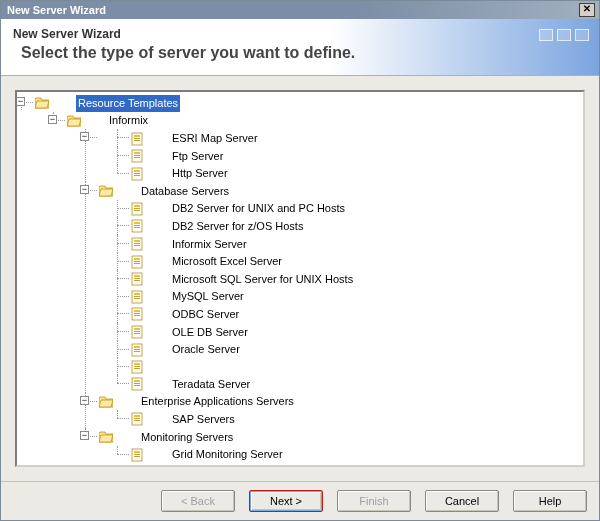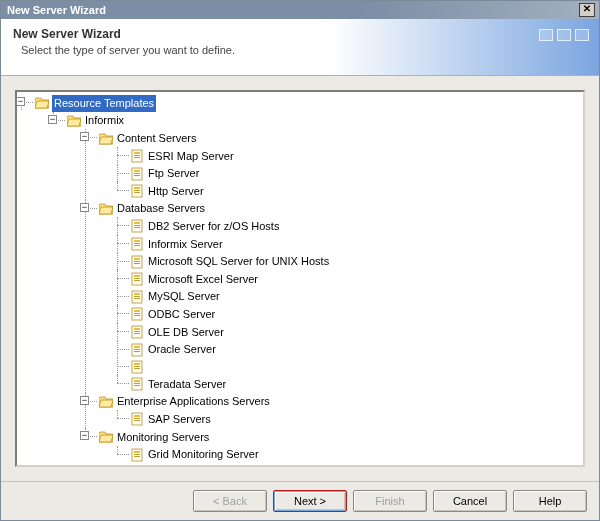--- a/index.html
+++ b/index.html
@@ -48,23 +48,24 @@
     padding: 8px 12px;
     position: relative;
   }
   .header-title {
     font-weight: bold;
     font-size: 12px;
     color: #333;
     margin-bottom: 3px;
   }
   .header-subtitle {
-    font-size: 11px;
+    font-size: 16px;
     color: #444;
     padding-left: 8px;
+    font-weight: bold;
   }
   .header-boxes {
     position: absolute;
     right: 10px;
     top: 10px;
     display: flex;
     gap: 4px;
   }
   .header-box {
     width: 14px; height: 12px;
@@ -141,38 +142,39 @@
     vertical-align: middle;
     cursor: pointer;
   }
   .node.selected .label {
     background: #316ac5;
     color: #fff;
     padding: 0 2px;
   }
   .label {
     padding: 0 1px;
+    margin-left: 24px;
   }
   .icon-folder {
     width: 14px; height: 12px;
     display: inline-block;
   }
   .icon-folder svg { display:block; }
   .icon-item {
     width: 13px; height: 14px;
     display: inline-block;
   }
   .icon-item svg { display:block; }
   .buttonbar {
     height: 42px;
     border-top: 1px solid #c0c0c0;
     display: flex;
     align-items: center;
     justify-content: flex-end;
-    gap: 6px;
+    gap: 14px;
     padding: 0 12px;
     background: #eceae5;
   }
   .btn {
     min-width: 74px;
     height: 22px;
     background: #eceae5;
     border: 1px solid #888;
     font-size: 11px;
     font-family: Tahoma, Arial, sans-serif;
@@ -227,29 +229,21 @@
             </span><ul>
               <li><span class="expander">−</span><span class="node">
                   <span class="icon-folder">
                     <svg width="14" height="12" viewBox="0 0 14 12">
                       <path d="M0 2 L0 11 L14 11 L14 3 L7 3 L6 1 L1 1 Z" fill="#ffe08a" stroke="#b68600" stroke-width="0.7"></path>
                       <path d="M2 4 L14 4 L12 11 L0 11 Z" fill="#ffeaa0" stroke="#b68600" stroke-width="0.7"></path>
                     </svg>
                   </span>
                   <span class="label">Informix</span>
                 </span><ul>
-                  <li><span class="expander">−</span><span class="node">
-                      <span class="icon-folder">
-                        <svg width="14" height="12" viewBox="0 0 14 12">
-                          <path d="M0 2 L0 11 L14 11 L14 3 L7 3 L6 1 L1 1 Z" fill="#ffe08a" stroke="#b68600" stroke-width="0.7"></path>
-                          <path d="M2 4 L14 4 L12 11 L0 11 Z" fill="#ffeaa0" stroke="#b68600" stroke-width="0.7"></path>
-                        </svg>
-                      </span>
-                      <span class="label">Content Servers</span>
-                    </span><ul>
+                  <li><span class="expander">−</span><ul>
                       <li><span class="node">
                           <span class="icon-item">
                             <svg width="13" height="14" viewBox="0 0 13 14">
                               <rect x="1" y="1" width="10" height="12" fill="#fffdf2" stroke="#b09030" stroke-width="0.8"></rect>
                               <rect x="3" y="3" width="6" height="2" fill="#e8c040"></rect>
                               <rect x="3" y="6" width="6" height="1" fill="#c0a030"></rect>
                               <rect x="3" y="8" width="6" height="1" fill="#c0a030"></rect>
                             </svg>
                           </span>
                           <span class="label">ESRI Map Server</span>
@@ -288,20 +282,31 @@
                     </span><ul>
                       <li><span class="node">
                           <span class="icon-item">
                             <svg width="13" height="14" viewBox="0 0 13 14">
                               <rect x="1" y="1" width="10" height="12" fill="#fffdf2" stroke="#b09030" stroke-width="0.8"></rect>
                               <rect x="3" y="3" width="6" height="2" fill="#e8c040"></rect>
                               <rect x="3" y="6" width="6" height="1" fill="#c0a030"></rect>
                               <rect x="3" y="8" width="6" height="1" fill="#c0a030"></rect>
                             </svg>
                           </span>
+                          <span class="label">DB2 Server for UNIX and PC Hosts</span>
+                        </span></li>
+                      <li><span class="node">
+                          <span class="icon-item">
+                            <svg width="13" height="14" viewBox="0 0 13 14">
+                              <rect x="1" y="1" width="10" height="12" fill="#fffdf2" stroke="#b09030" stroke-width="0.8"></rect>
+                              <rect x="3" y="3" width="6" height="2" fill="#e8c040"></rect>
+                              <rect x="3" y="6" width="6" height="1" fill="#c0a030"></rect>
+                              <rect x="3" y="8" width="6" height="1" fill="#c0a030"></rect>
+                            </svg>
+                          </span>
                           <span class="label">DB2 Server for z/OS Hosts</span>
                         </span></li>
                       <li><span class="node">
                           <span class="icon-item">
                             <svg width="13" height="14" viewBox="0 0 13 14">
                               <rect x="1" y="1" width="10" height="12" fill="#fffdf2" stroke="#b09030" stroke-width="0.8"></rect>
                               <rect x="3" y="3" width="6" height="2" fill="#e8c040"></rect>
                               <rect x="3" y="6" width="6" height="1" fill="#c0a030"></rect>
                               <rect x="3" y="8" width="6" height="1" fill="#c0a030"></rect>
                             </svg>
@@ -310,32 +315,32 @@
                         </span></li>
                       <li><span class="node">
                           <span class="icon-item">
                             <svg width="13" height="14" viewBox="0 0 13 14">
                               <rect x="1" y="1" width="10" height="12" fill="#fffdf2" stroke="#b09030" stroke-width="0.8"></rect>
                               <rect x="3" y="3" width="6" height="2" fill="#e8c040"></rect>
                               <rect x="3" y="6" width="6" height="1" fill="#c0a030"></rect>
                               <rect x="3" y="8" width="6" height="1" fill="#c0a030"></rect>
                             </svg>
                           </span>
+                          <span class="label">Microsoft Excel Server</span>
+                        </span></li>
+                      <li><span class="node">
+                          <span class="icon-item">
+                            <svg width="13" height="14" viewBox="0 0 13 14">
+                              <rect x="1" y="1" width="10" height="12" fill="#fffdf2" stroke="#b09030" stroke-width="0.8"></rect>
+                              <rect x="3" y="3" width="6" height="2" fill="#e8c040"></rect>
+                              <rect x="3" y="6" width="6" height="1" fill="#c0a030"></rect>
+                              <rect x="3" y="8" width="6" height="1" fill="#c0a030"></rect>
+                            </svg>
+                          </span>
                           <span class="label">Microsoft SQL Server for UNIX Hosts</span>
-                        </span></li>
-                      <li><span class="node">
-                          <span class="icon-item">
-                            <svg width="13" height="14" viewBox="0 0 13 14">
-                              <rect x="1" y="1" width="10" height="12" fill="#fffdf2" stroke="#b09030" stroke-width="0.8"></rect>
-                              <rect x="3" y="3" width="6" height="2" fill="#e8c040"></rect>
-                              <rect x="3" y="6" width="6" height="1" fill="#c0a030"></rect>
-                              <rect x="3" y="8" width="6" height="1" fill="#c0a030"></rect>
-                            </svg>
-                          </span>
-                          <span class="label">Microsoft Excel Server</span>
                         </span></li>
                       <li><span class="node">
                           <span class="icon-item">
                             <svg width="13" height="14" viewBox="0 0 13 14">
                               <rect x="1" y="1" width="10" height="12" fill="#fffdf2" stroke="#b09030" stroke-width="0.8"></rect>
                               <rect x="3" y="3" width="6" height="2" fill="#e8c040"></rect>
                               <rect x="3" y="6" width="6" height="1" fill="#c0a030"></rect>
                               <rect x="3" y="8" width="6" height="1" fill="#c0a030"></rect>
                             </svg>
                           </span>

